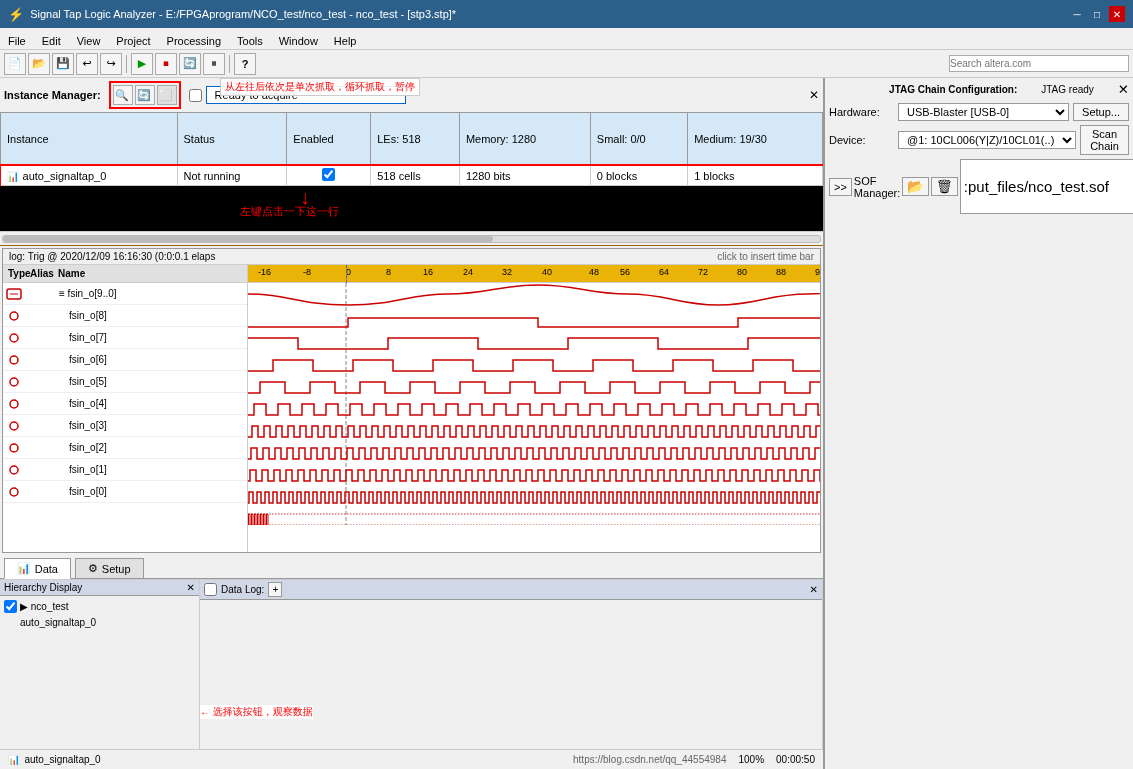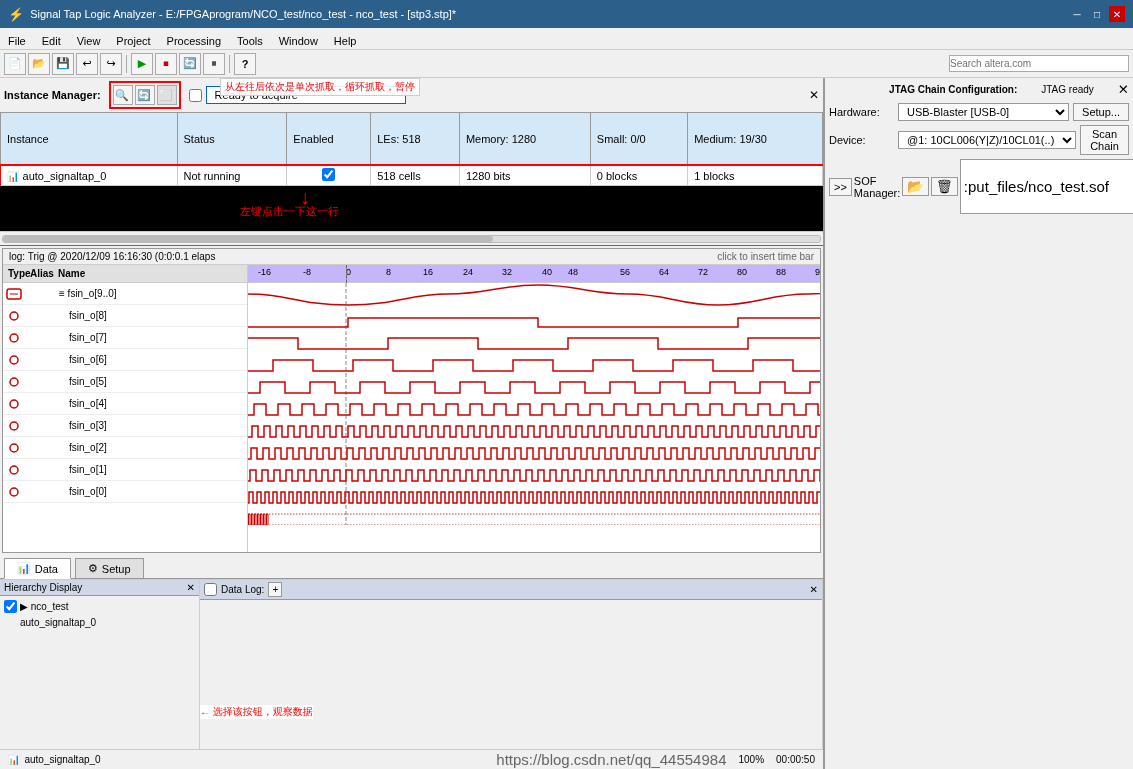--- a/index.html
+++ b/index.html
@@ -145,21 +145,21 @@
     .signal-name { flex: 1; padding-left: 4px; }
     
     .waveform-canvas {
       flex: 1;
       position: relative;
       overflow: hidden;
       background: white;
     }
     .time-ruler {
       height: 18px;
-      background: #c4b5fd;
+      background: #eab308;
       border-bottom: 1px solid #ccc;
       position: relative;
       font-size: 9px;
     }
     
     
     .bottom-tabs {
       display: flex;
       border-bottom: 1px solid #999;
       background: #f0f0f0;
@@ -485,21 +485,21 @@
           <div class="time-ruler">
             <div style="position:relative; width:100%; height:100%;">
               <span style="position:absolute; left:10px; top:2px; font-size:9px;">-16</span>
               <span style="position:absolute; left:55px; top:2px; font-size:9px;">-8</span>
               <span style="position:absolute; left:98px; top:2px; font-size:9px;">0</span>
               <span style="position:absolute; left:138px; top:2px; font-size:9px;">8</span>
               <span style="position:absolute; left:175px; top:2px; font-size:9px;">16</span>
               <span style="position:absolute; left:215px; top:2px; font-size:9px;">24</span>
               <span style="position:absolute; left:254px; top:2px; font-size:9px;">32</span>
               <span style="position:absolute; left:294px; top:2px; font-size:9px;">40</span>
-              <span style="position:absolute; left:320px; top:2px; font-size:9px;">48</span>
+              <span style="position:absolute; left:341px; top:2px; font-size:9px;">48</span>
               <span style="position:absolute; left:372px; top:2px; font-size:9px;">56</span>
               <span style="position:absolute; left:411px; top:2px; font-size:9px;">64</span>
               <span style="position:absolute; left:450px; top:2px; font-size:9px;">72</span>
               <span style="position:absolute; left:489px; top:2px; font-size:9px;">80</span>
               <span style="position:absolute; left:528px; top:2px; font-size:9px;">88</span>
               <span style="position:absolute; left:567px; top:2px; font-size:9px;">96</span>
 
               <div style="position:absolute; left:98px; top:0; width:1px; height:18px; background:#888; border-left:1px dashed #666;"></div>
             </div>
           </div>
@@ -585,21 +585,21 @@
         <div class="panel-content"></div>
       </div>
     </div>
 
     <div class="status-bar">
       <div style="display:flex; align-items:center; gap:4px;">
         <span>📊</span>
         <span>auto_signaltap_0</span>
       </div>
       <div style="display:flex; align-items:center; gap:12px;">
-        <span style="color:#666;font-size:15px;">https://blog.csdn.net/qq_44554984</span>
+        <span style="color:#666;font-size:10px;">https://blog.csdn.net/qq_44554984</span>
         <span>100%</span>
         <span>00:00:50</span>
       </div>
     </div>
   </div>
 
   <div class="jtag-panel">
     <div style="display:flex; align-items:center; justify-content:flex-end; margin-bottom:6px;gap:24px;">
       <span style="font-weight:bold; font-size:10px;">JTAG Chain Configuration:</span>
       <span style="font-size:10px;">JTAG ready</span>

